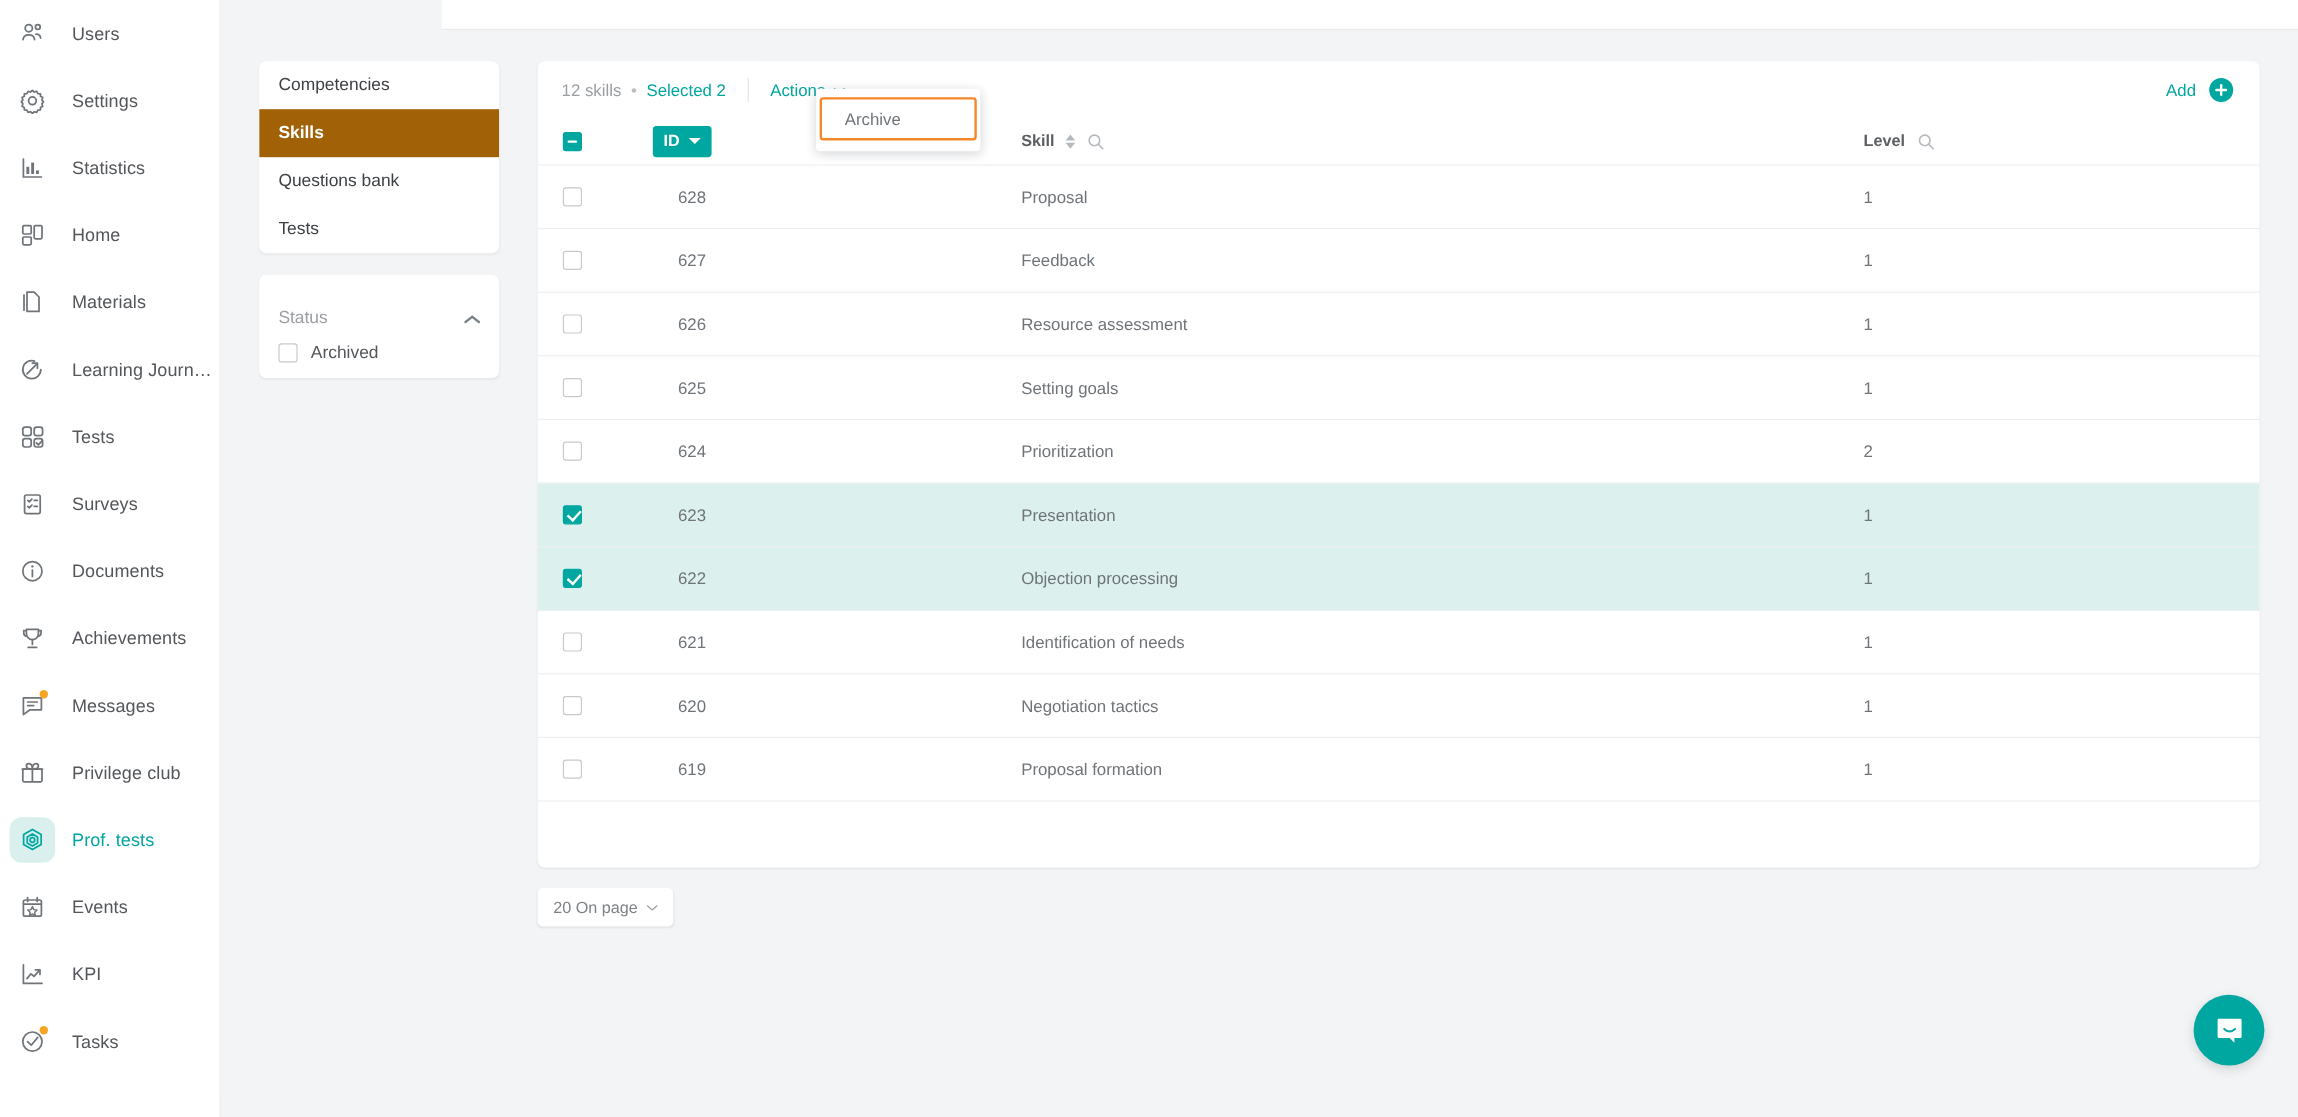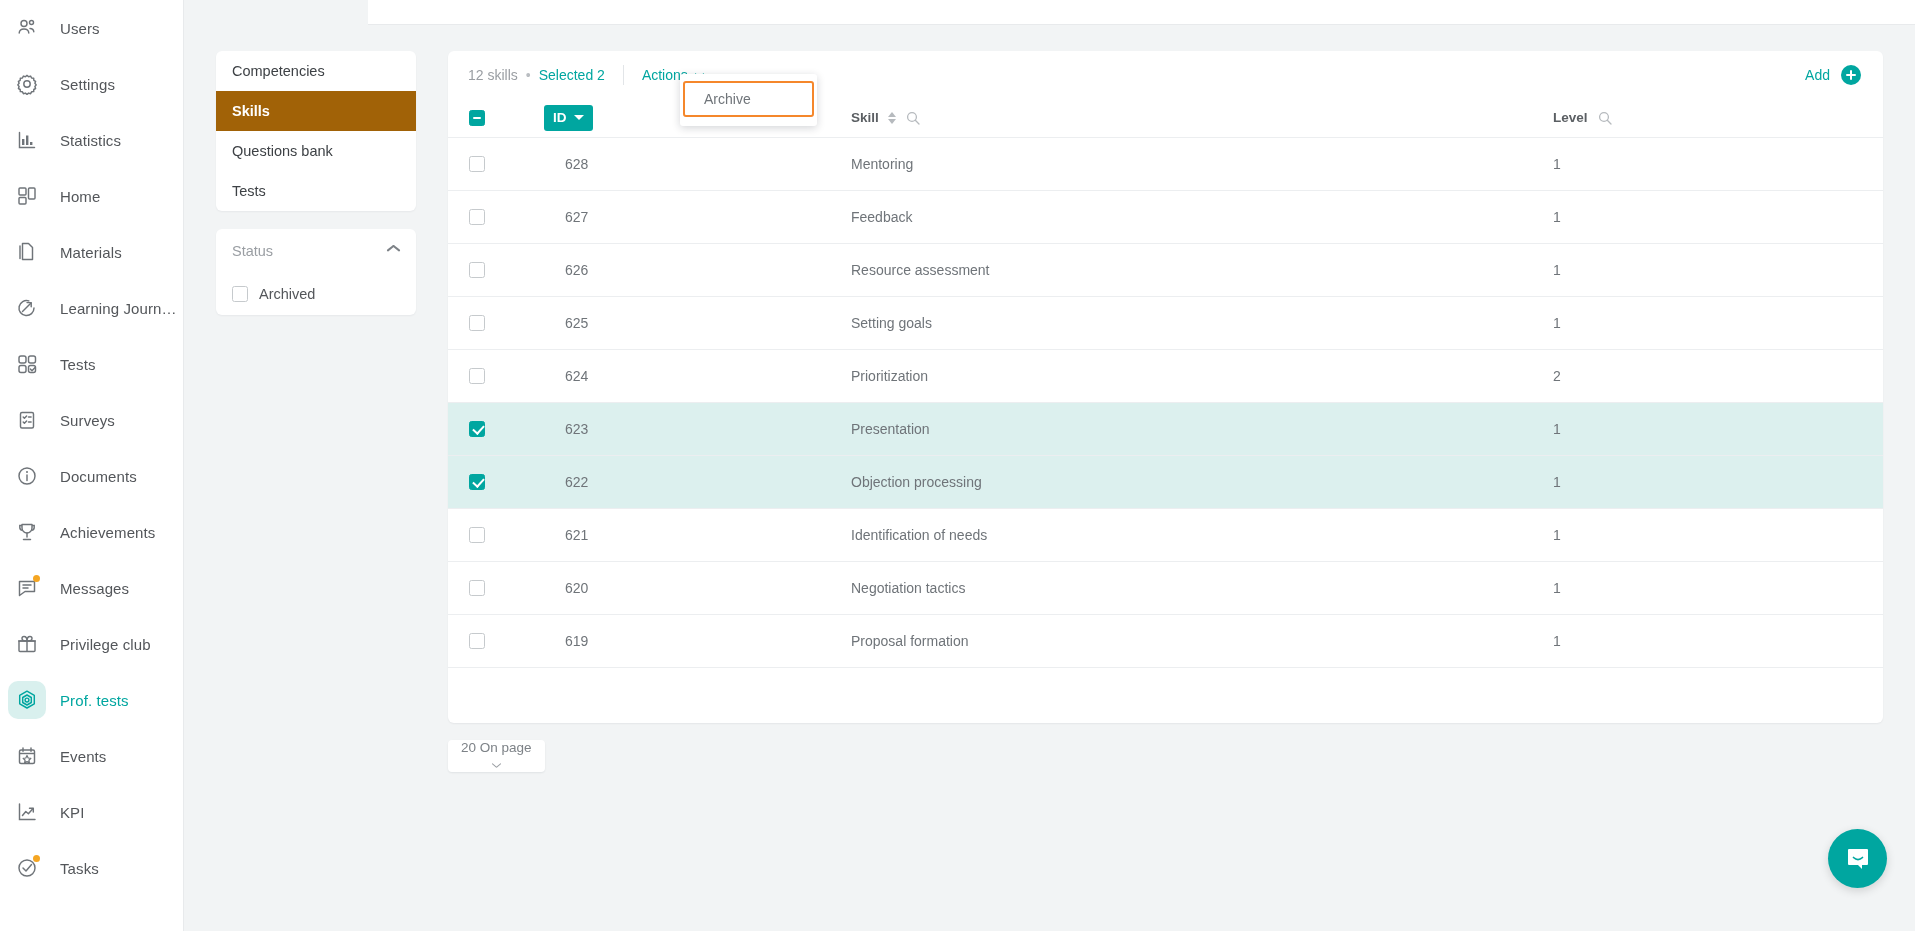--- a/index.html
+++ b/index.html
@@ -100,21 +100,21 @@
     display: flex; align-items: center;
     padding: 0 16px;
     font-size: 14.5px;
     color: #3d4145;
     cursor: pointer;
   }
   .menu-item.active { background: #a16207; color: #ffffff; font-weight: bold; }
 
   .panel-head {
     height: 44px;
-    display: flex; align-items: center; justify-content: space-between;
+    display: flex; align-items: flex-end; justify-content: space-between;
     padding: 0 16px;
     font-size: 14.5px;
     color: #9a9ea3;
     cursor: pointer;
     gap: 44px;
   }
   .chev-up {
     width: 13px; height: 8px; position: relative; flex: 0 0 13px;
   }
   .chev-up::before, .chev-up::after {
@@ -314,21 +314,20 @@
   .pagesize {
     height: 32px;
     background: #ffffff;
     border-radius: 4px;
     box-shadow: 0 1px 2px rgba(16,24,40,0.08);
     display: inline-flex; align-items: center; gap: 7px;
     padding: 0 13px;
     font-size: 13.5px;
     color: #7d8287;
     cursor: pointer;
-    flex-direction: column;
   }
   .caret-gr {
     width: 9px; height: 6px; position: relative; display: inline-block;
   }
   .caret-gr::before, .caret-gr::after {
     content: ""; position: absolute; top: 1px;
     width: 6px; height: 1.3px; background: #9a9ea3; border-radius: 1px;
   }
   .caret-gr::before { left: 0; transform: rotate(40deg); transform-origin: left center; }
   .caret-gr::after { right: 0; transform: rotate(-40deg); transform-origin: right center; }
@@ -618,21 +617,21 @@
             </div>
           </div>
         </div>
 
         <div class="tbody" id="tbody">
             <div class="trow">
               <div class="col-cb">
        <span class="cb"></span>
      </div>
      <div class="col-id">628</div>
-     <div class="col-skill">Mentoring</div>
+     <div class="col-skill">Proposal</div>
      <div class="col-level">1</div>
             </div>
             <div class="trow">
               <div class="col-cb">
        <span class="cb"></span>
      </div>
      <div class="col-id">627</div>
      <div class="col-skill">Feedback</div>
      <div class="col-level">1</div>
             </div>

